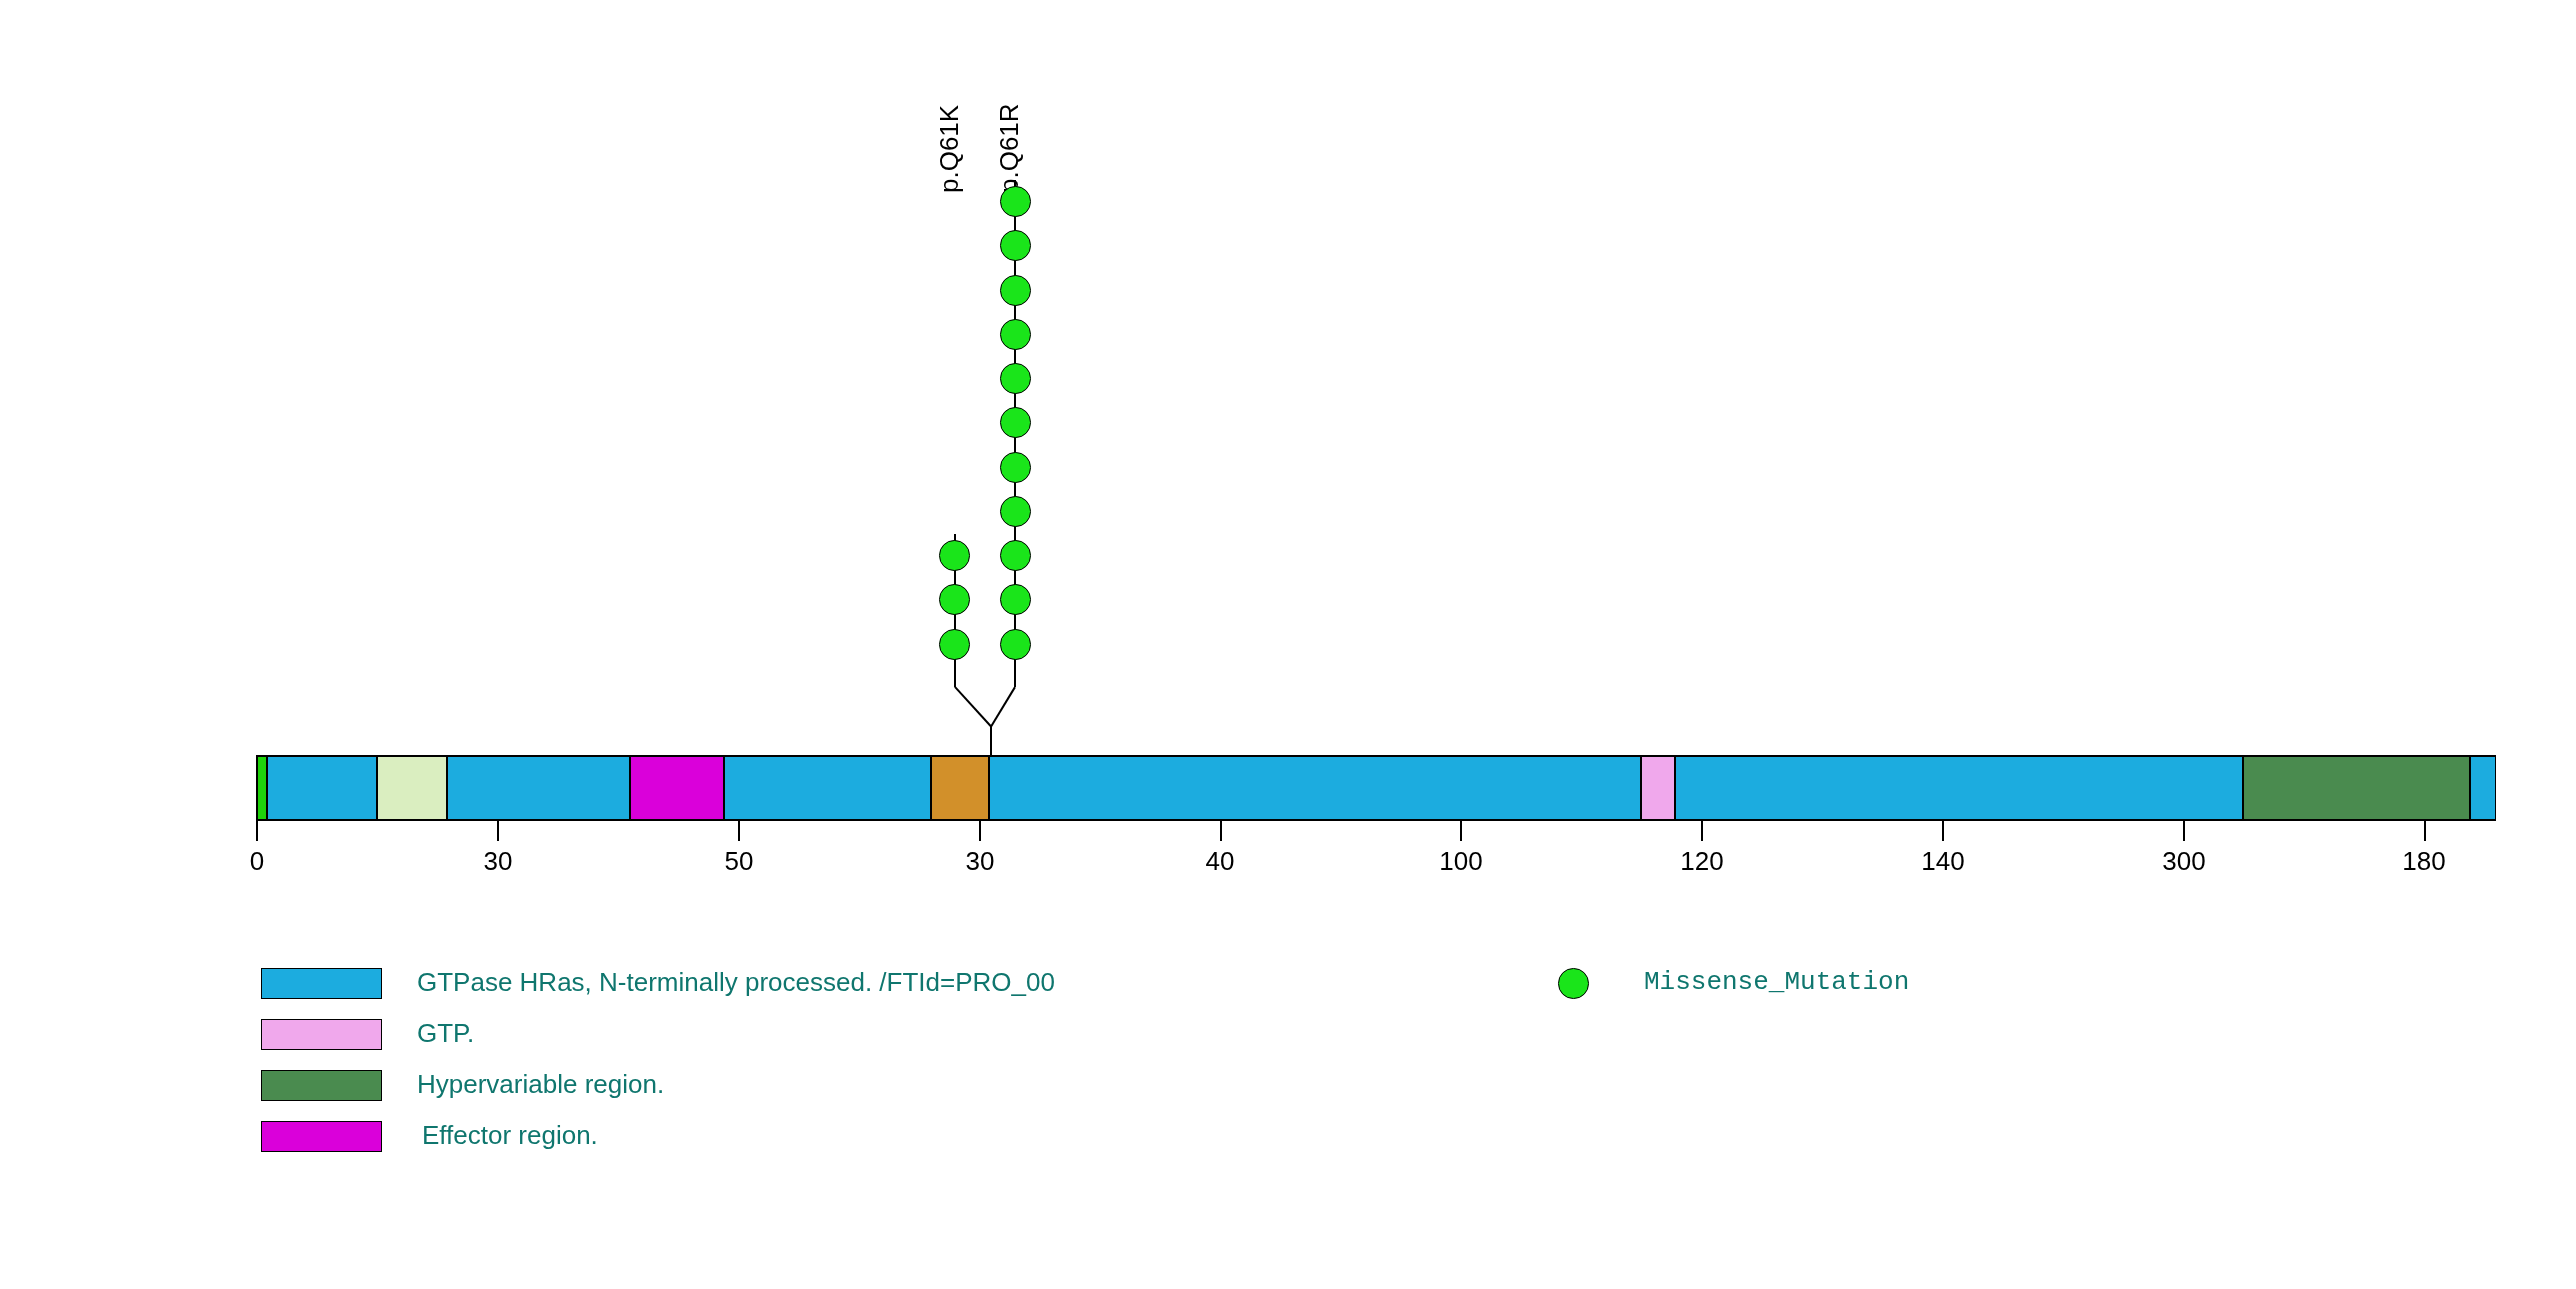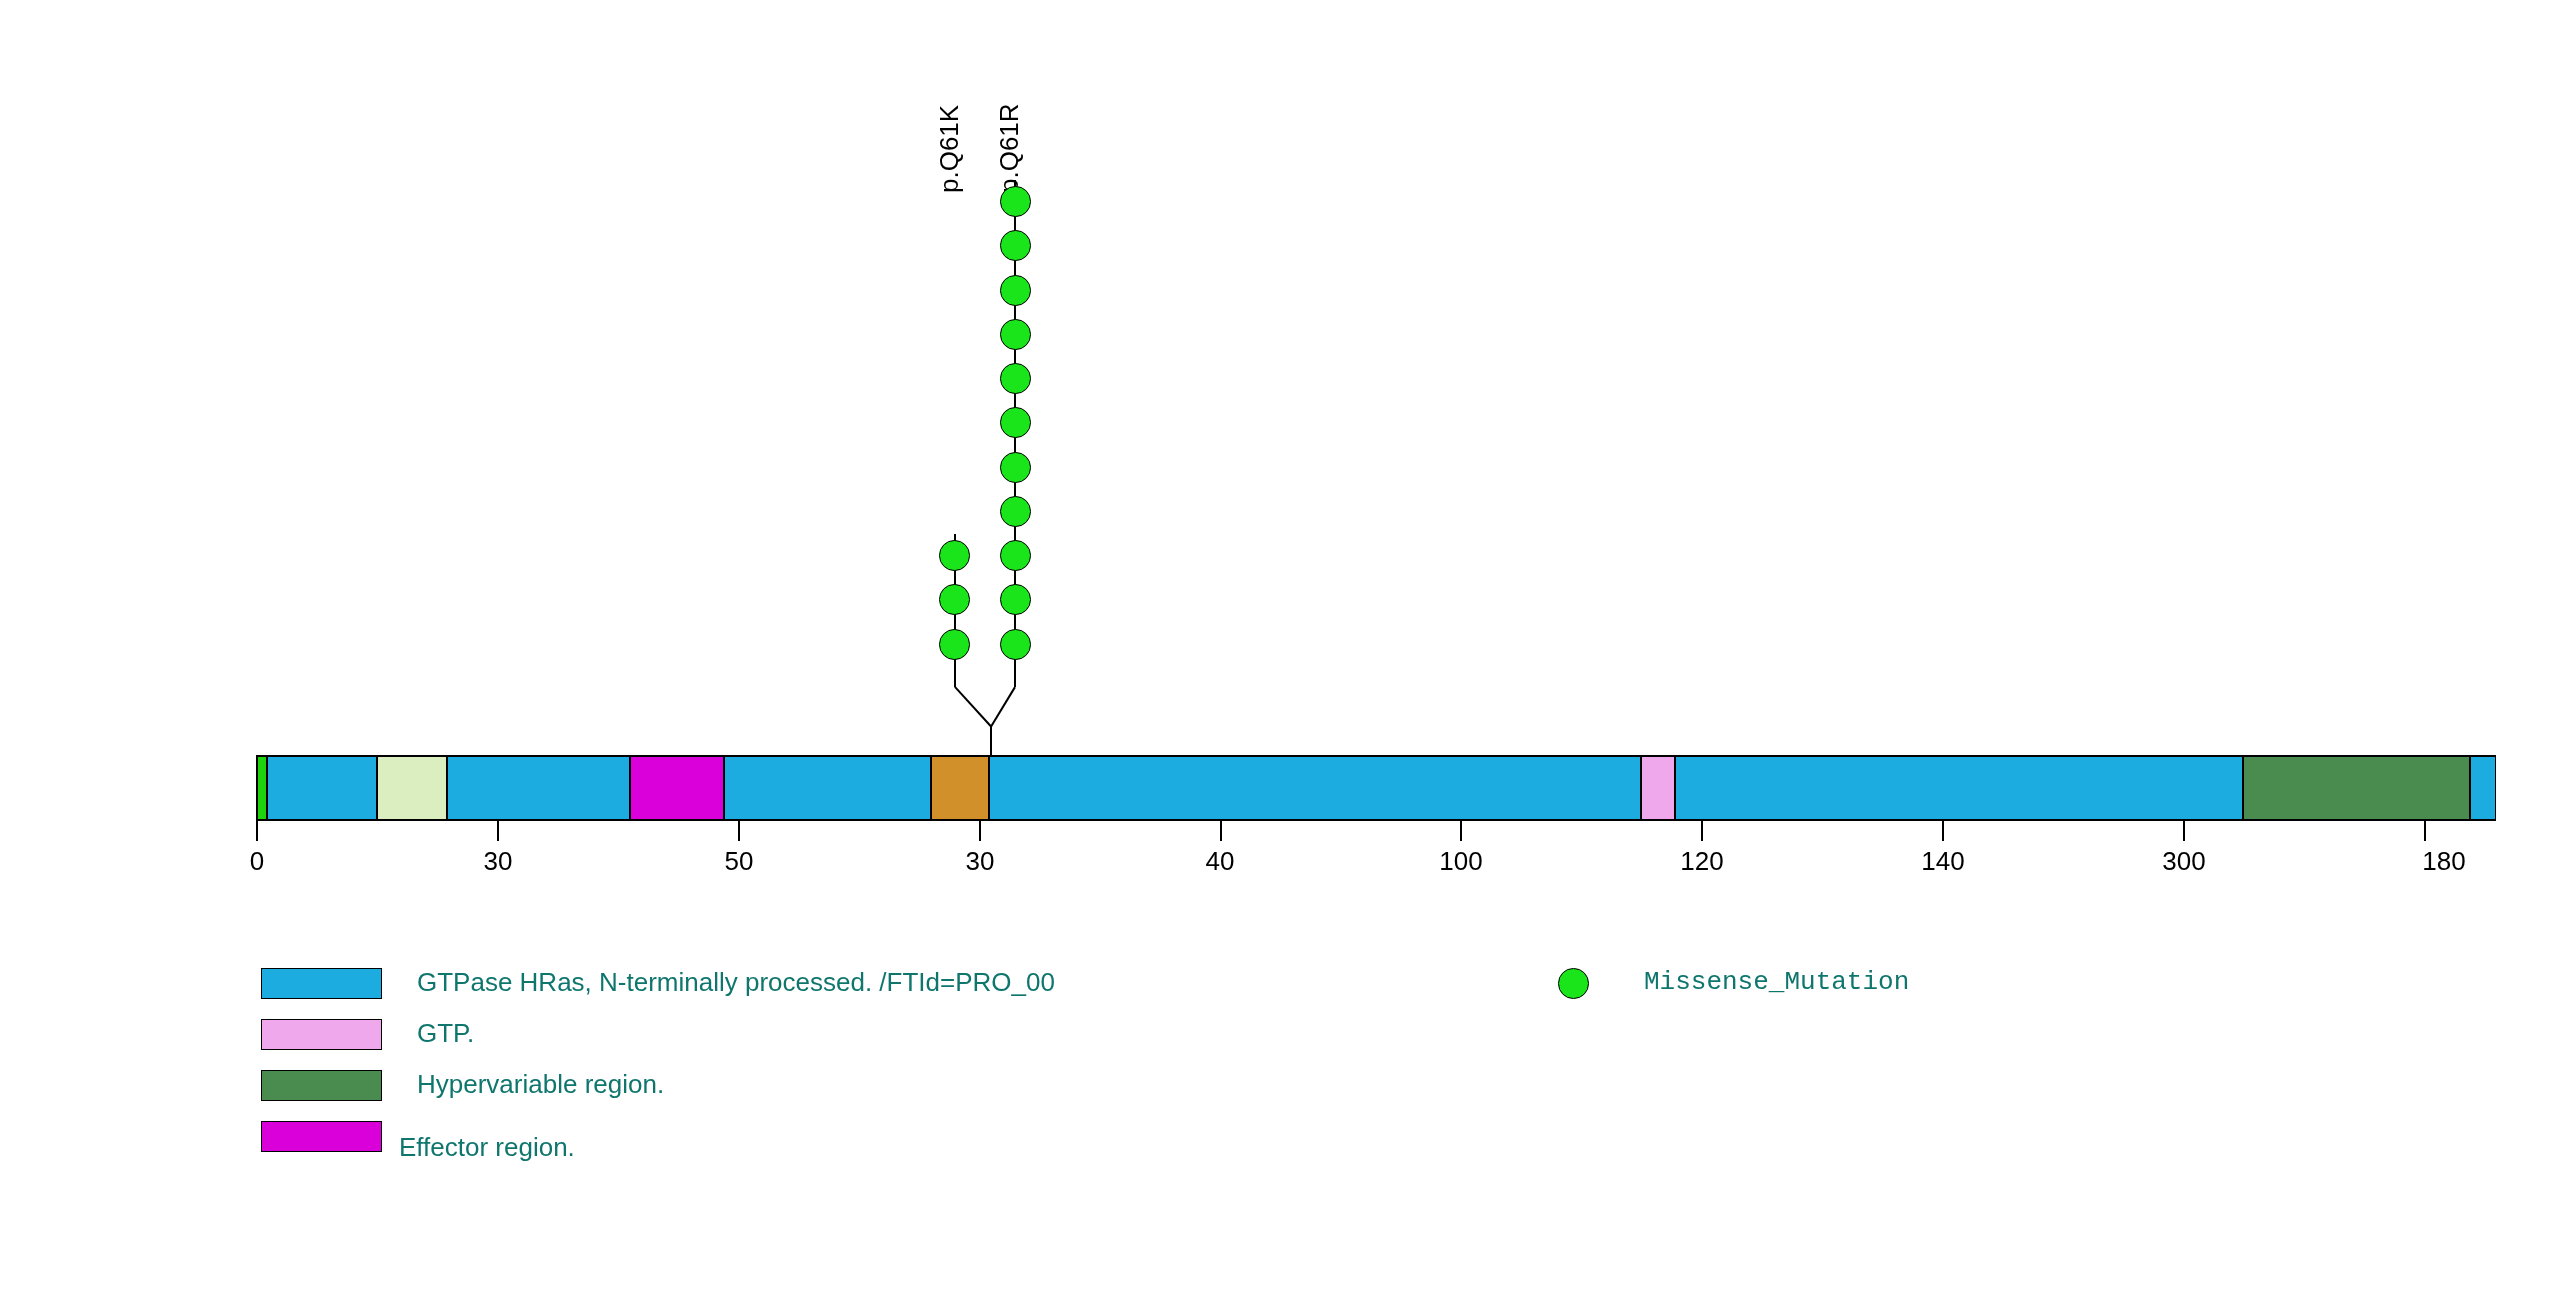--- a/index.html
+++ b/index.html
@@ -174,32 +174,32 @@
       <div class="tick-label" style="left: 1220px;">40</div>
       <div class="tick" style="left: 1460px;"></div>
       <div class="tick-label" style="left: 1461px;">100</div>
       <div class="tick" style="left: 1701px;"></div>
       <div class="tick-label" style="left: 1702px;">120</div>
       <div class="tick" style="left: 1942px;"></div>
       <div class="tick-label" style="left: 1943px;">140</div>
       <div class="tick" style="left: 2183px;"></div>
       <div class="tick-label" style="left: 2184px;">300</div>
       <div class="tick" style="left: 2424px;"></div>
-      <div class="tick-label" style="left: 2424px; margin-left: 20px;">180</div>
+      <div class="tick-label" style="left: 2424px;">180</div>
     </div>
 
   <div id="domain-legend">
       <div class="legend-swatch" style="left: 261px; top: 968px; background: rgb(28, 172, 223);"></div>
       <div class="legend-text" style="left: 417px; top: 967px;">GTPase HRas, N-terminally processed. /FTId=PRO_00</div>
       <div class="legend-swatch" style="left: 261px; top: 1019px; background: rgb(240, 168, 236);"></div>
       <div class="legend-text" style="left: 417px; top: 1018px;">GTP.</div>
       <div class="legend-swatch" style="left: 261px; top: 1070px; background: rgb(74, 139, 79);"></div>
       <div class="legend-text" style="left: 417px; top: 1069px;">Hypervariable region.</div>
       <div class="legend-swatch" style="left: 261px; top: 1121px; background: rgb(218, 0, 218);"></div>
-      <div class="legend-text" style="left: 399px; top: 1120px; margin-top: 12px;">Effector region.</div>
+      <div class="legend-text" style="left: 422px; top: 1120px;">Effector region.</div>
     </div>
 
   <div id="mutation-legend">
       <div class="legend-dot" style="left: 1558px; top: 968px; background: rgb(26, 229, 26);"></div>
       <div class="legend-text" style="left: 1644px; top: 967px; font-family: Liberation Mono, monospace;">Missense_Mutation</div>
     </div>
 
 </div>
 
 

